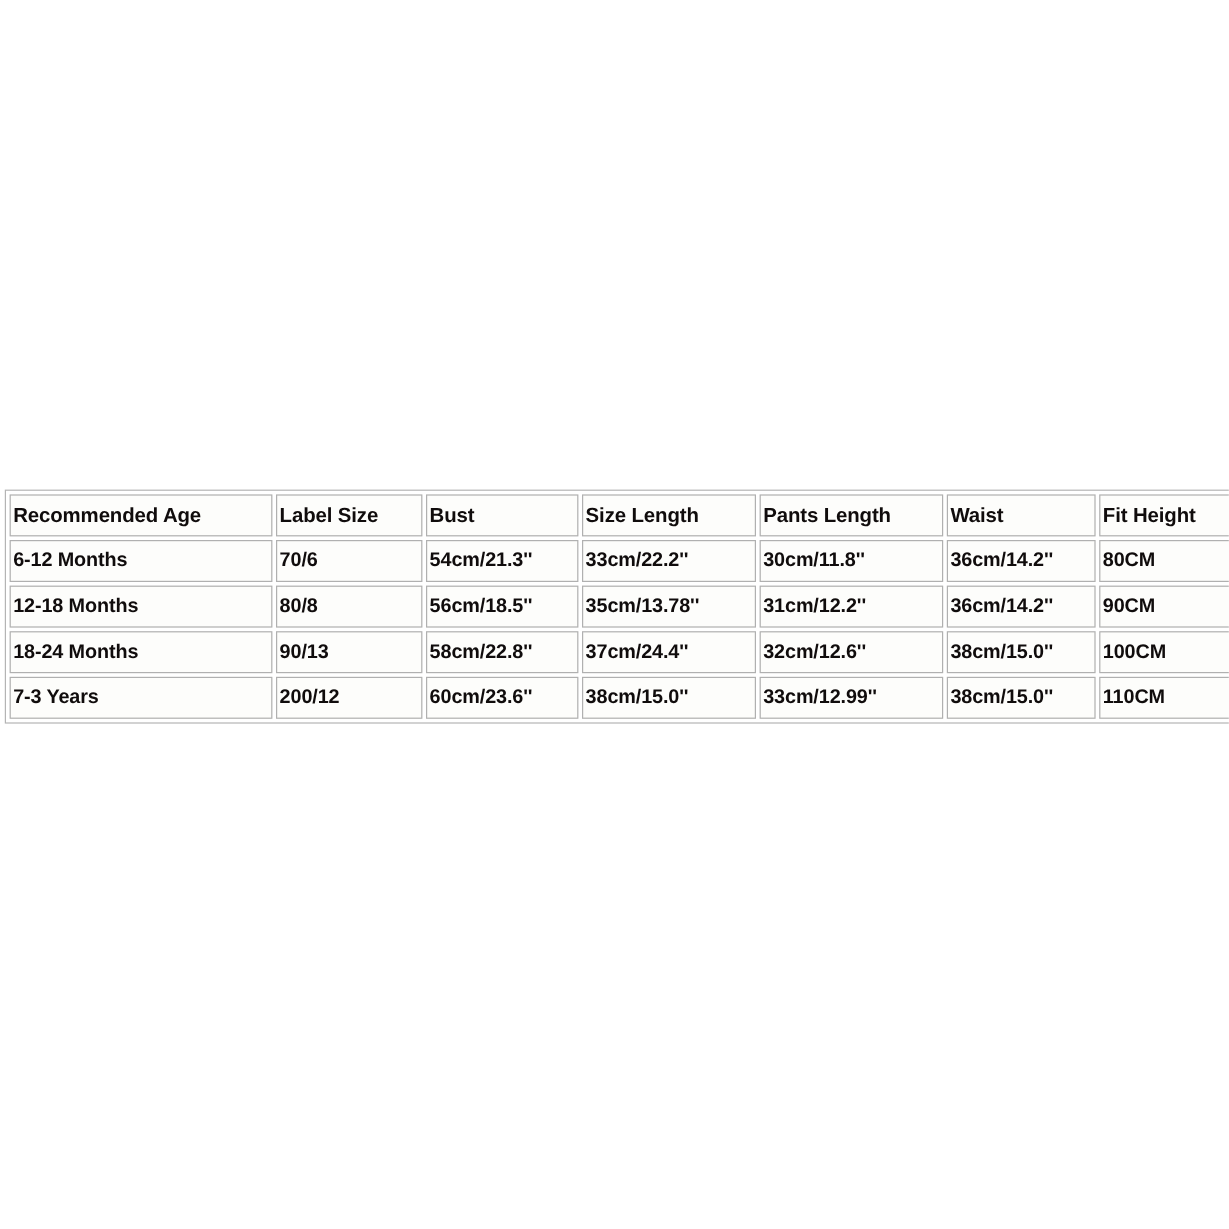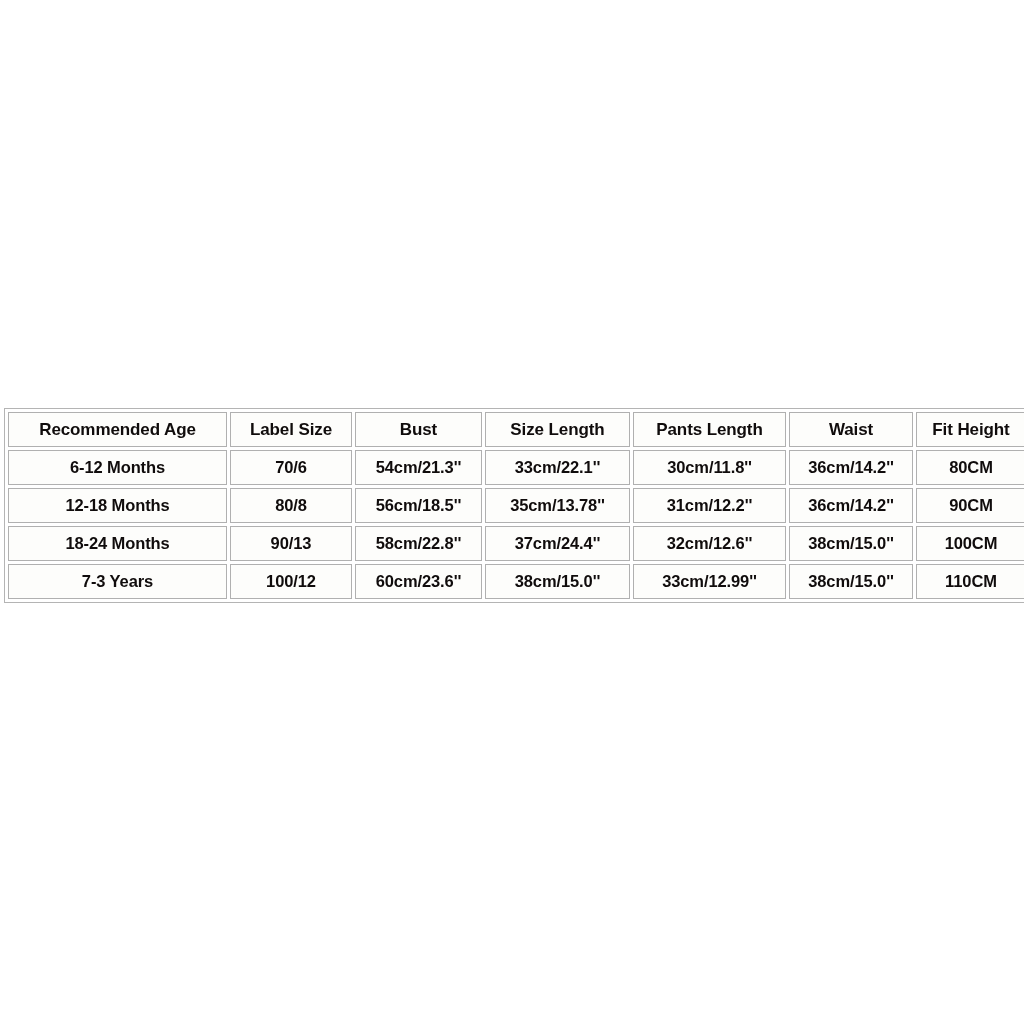--- a/index.html
+++ b/index.html
@@ -32,21 +32,21 @@
     table-layout: fixed;
   }
 
   table.size-table td,
   table.size-table th {
     border: 1px solid #b0b0b0;
     background: #fdfdfb;
     color: #100c0c;
     font-weight: bold;
     font-size: 16.5px;
-    text-align: center;
+    text-align: left;
     vertical-align: middle;
     height: 33px;
     padding: 0 2px;
     white-space: nowrap;
     letter-spacing: -0.1px;
     font-family: "Liberation Sans", sans-serif;
   }
 
   table.size-table thead th {
     font-size: 17px;
@@ -84,21 +84,21 @@
         <th>Pants Length</th>
         <th>Waist</th>
         <th>Fit Height</th>
       </tr>
     </thead>
     <tbody>
       <tr>
         <td>6-12 Months</td>
         <td>70/6</td>
         <td>54cm/21.3''</td>
-        <td>33cm/22.1''</td>
+        <td>33cm/22.2''</td>
         <td>30cm/11.8''</td>
         <td>36cm/14.2''</td>
         <td>80CM</td>
       </tr>
       <tr>
         <td>12-18 Months</td>
         <td>80/8</td>
         <td>56cm/18.5''</td>
         <td>35cm/13.78''</td>
         <td>31cm/12.2''</td>
@@ -109,21 +109,21 @@
         <td>18-24 Months</td>
         <td>90/13</td>
         <td>58cm/22.8''</td>
         <td>37cm/24.4''</td>
         <td>32cm/12.6''</td>
         <td>38cm/15.0''</td>
         <td>100CM</td>
       </tr>
       <tr>
         <td>7-3 Years</td>
-        <td>100/12</td>
+        <td>200/12</td>
         <td>60cm/23.6''</td>
         <td>38cm/15.0''</td>
         <td>33cm/12.99''</td>
         <td>38cm/15.0''</td>
         <td>110CM</td>
       </tr>
     </tbody>
   </table>
 </div>
 

